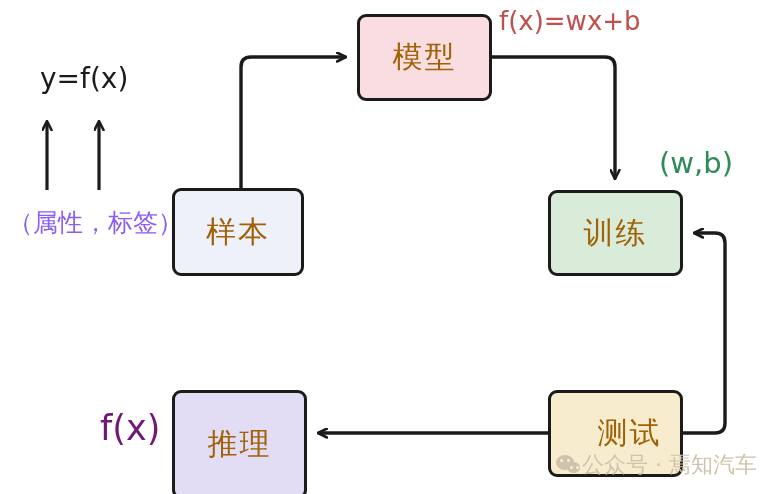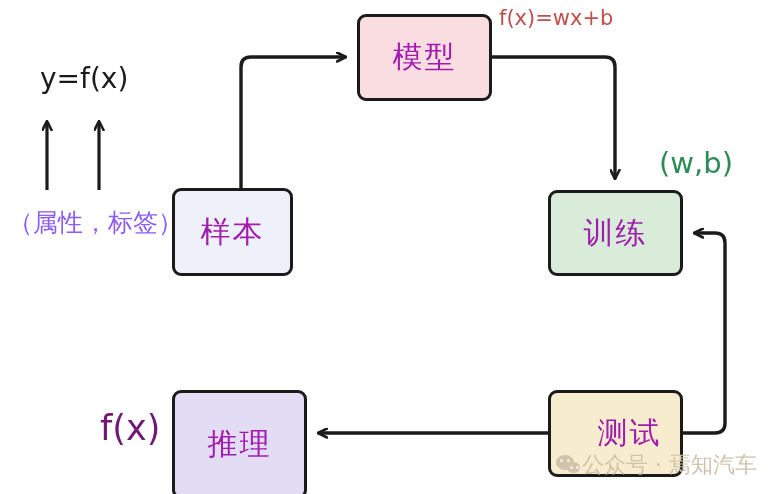--- a/index.html
+++ b/index.html
@@ -5,35 +5,35 @@
   html,body{margin:0;padding:0;background:#ffffff;}
   body{width:779px;height:494px;overflow:hidden;
        font-family:"Liberation Sans","DejaVu Sans",sans-serif;}
   #canvas{position:relative;width:779px;height:494px;background:#fff;}
 
   svg.layer{position:absolute;left:0;top:0;width:779px;height:494px;overflow:visible;}
 
   .node{position:absolute;box-sizing:border-box;
         border:3px solid #1b1b1b;border-radius:9px;
         display:flex;align-items:center;justify-content:center;
-        font-size:30px;color:#a21caf;letter-spacing:2px;
+        font-size:30px;color:#a16207;letter-spacing:2px;
         font-family:"DejaVu Sans","Liberation Sans",sans-serif;}
 
   .lbl{position:absolute;white-space:nowrap;
        font-family:"DejaVu Sans","Liberation Sans",sans-serif;}
 
-  #n-sample{left:172px;top:188px;width:121px;height:88px;background:#eef1f9;}
+  #n-sample{left:172px;top:188px;width:132px;height:88px;background:#eef1f9;}
   #n-model {left:357px;top:14px; width:135px;height:87px;background:#fadde1;}
   #n-train {left:548px;top:190px;width:135px;height:86px;background:#d9ecd9;text-align:right;}
   #n-test  {left:548px;top:390px;width:135px;height:87px;background:#f7eccd;padding-left:28px;}
   #n-infer {left:172px;top:390px;width:135px;height:109px;background:#e3dcf5;}
 
   #l-yfx   {left:40px; top:62px; font-size:28px;color:#1b1b1b;}
   #l-attr  {left:8px;  top:206px;font-size:25px;color:#8b5cf6;letter-spacing:0px;}
-  #l-fxwxb {left:499px;top:6px;  font-size:21px;color:#c0504d;}
+  #l-fxwxb {left:499px;top:6px;  font-size:26px;color:#c0504d;}
   #l-wb    {left:659px;top:146px;font-size:29px;color:#2e8b57;}
   #l-eval  {left:694px;top:294px;font-size:25px;color:#c9a227;}
   #l-fx    {left:100px;top:408px;font-size:35px;color:#701a75;}
 
   .wm{position:absolute;left:556px;top:450px;display:flex;align-items:center;
       gap:0;color:#cfc4ab;font-size:22px;white-space:nowrap;
       font-family:"DejaVu Sans","Liberation Sans",sans-serif;}
   .wm-logo{width:26px;height:20px;position:relative;flex:none;}
   .wm-logo .b1,.wm-logo .b2{position:absolute;border-radius:50%;background:#cfc4ab;}
   .wm-logo .b1{width:18px;height:15px;left:0;top:0;}

